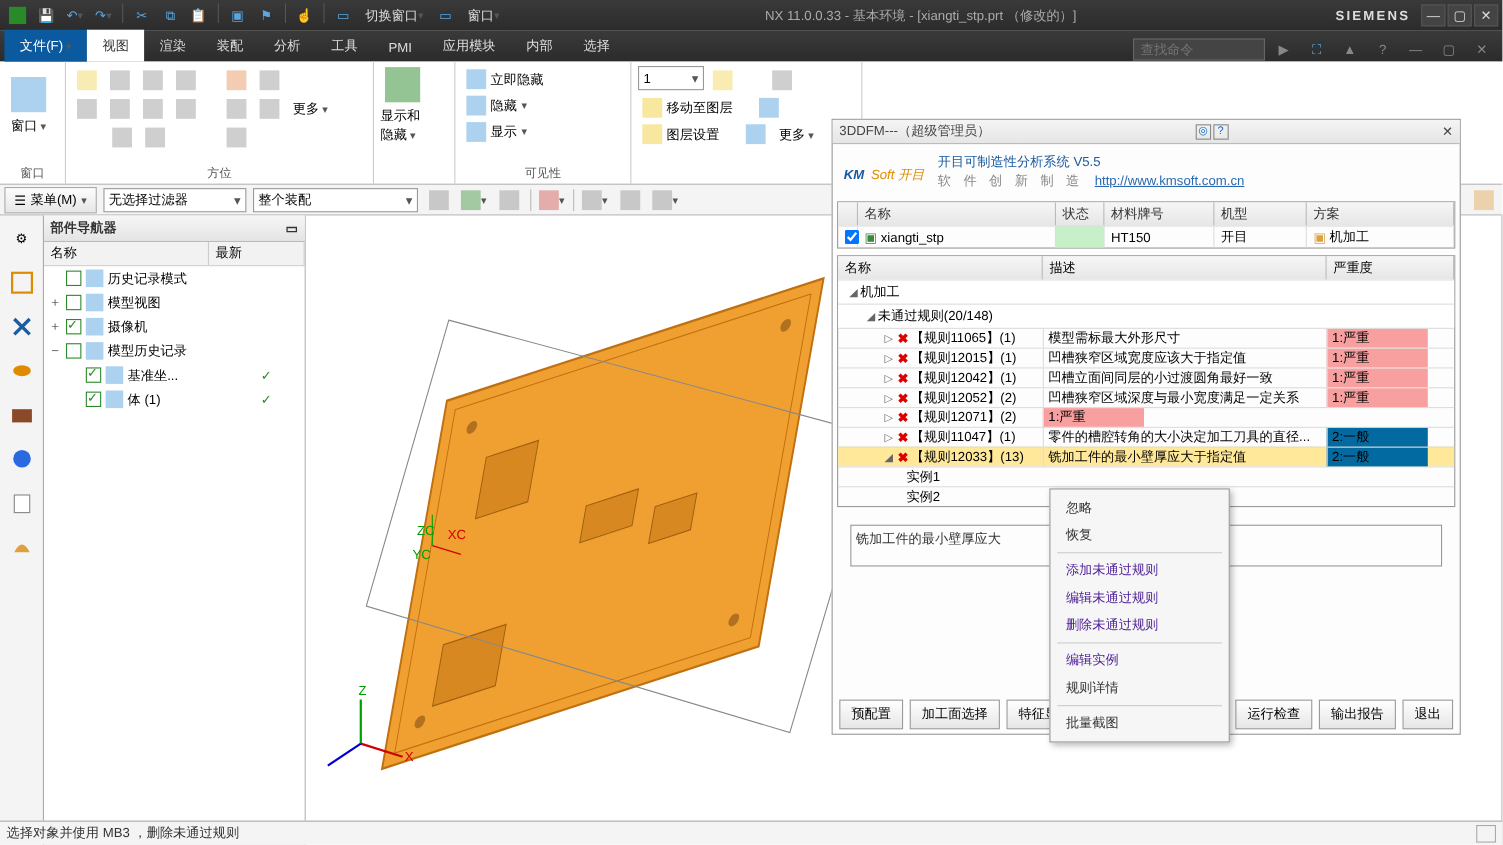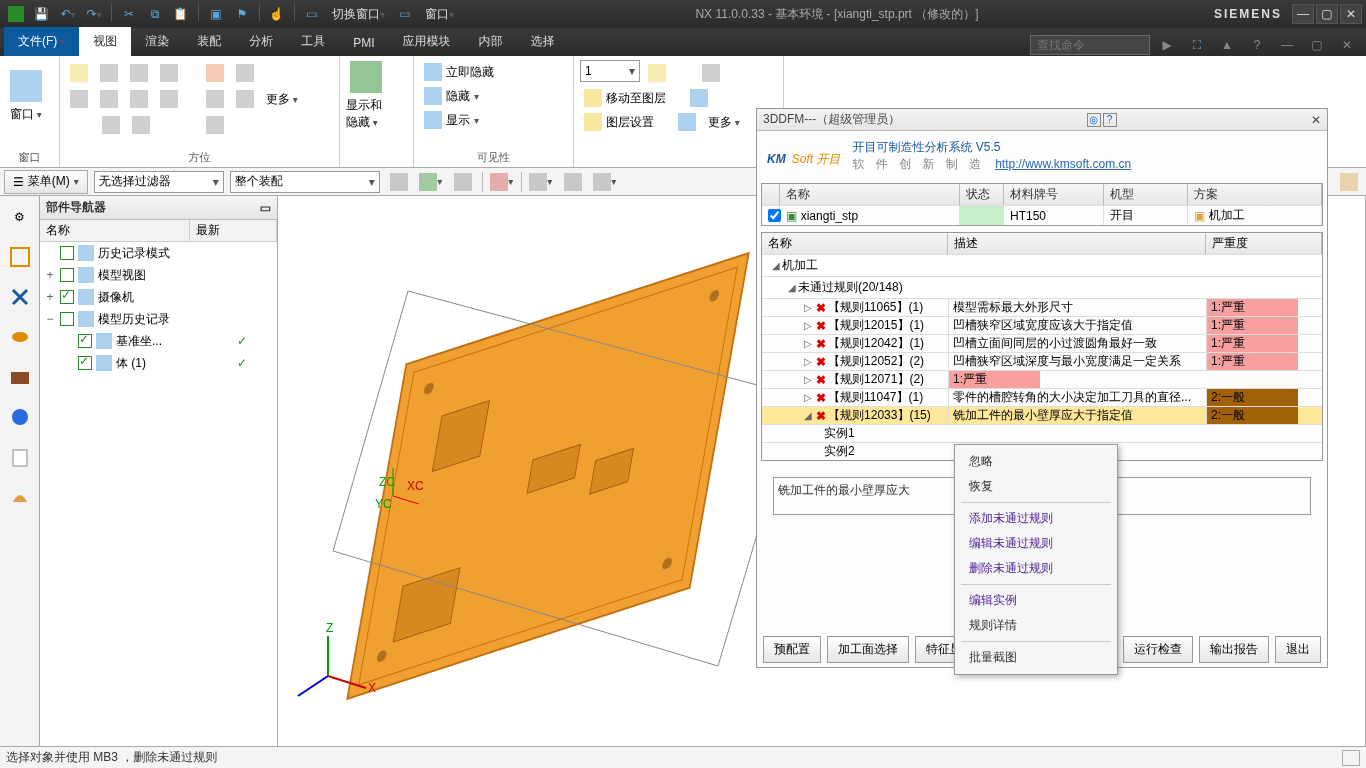--- a/index.html
+++ b/index.html
@@ -91,21 +91,21 @@
 .rulegrid { border:1px solid #999; margin:4px 4px 0 4px; flex:0 0 auto;}
 .rulegrid .ghdr { display:flex; background:linear-gradient(#f6f6f6,#e6e6e6);}
 .rulegrid .ghdr div { border-right:1px solid #bbb; padding:2px 6px;}
 .rulegrid .groot { background:#fff; padding:2px 4px 2px 10px; border-top:1px solid #ddd;}
 .rulegrid .gcat { background:#fff; padding:2px 4px 2px 26px; border-top:1px solid #ddd;}
 .rulegrid .grule { display:flex; border-top:1px solid #ddd; height:18px; align-items:center;}
 .rulegrid .grule .rname { width:186px; padding-left:42px; display:flex; align-items:center; gap:2px; overflow:hidden; white-space:nowrap;}
 .rulegrid .grule .rdesc { width:258px; padding-left:4px; overflow:hidden; white-space:nowrap; border-left:1px solid #ddd;}
 .rulegrid .grule .rsev { width:92px; padding-left:4px; border-left:1px solid #ddd;}
 .sev-1 { background:#f8a0a0;}
-.sev-2 { background:#a16207;}
+.sev-2 { background:#0369a1;}
 .rulegrid .grule.hl { background:#ffe89a;}
 .xmark { color:#d00; font-weight:bold;}
 .tri { color:#666; font-size:10px; width:10px; display:inline-block;}
 
 .descbox { border:1px solid #999; margin:16px; height:38px; padding:4px; color:#333; overflow:hidden;}
 
 .dfmbtns { display:flex; gap:6px; padding:4px 6px; margin-top:auto;}
 .dfmbtns button { padding:4px 10px; background:linear-gradient(#fefefe,#e6e6e6); border:1px solid #999; cursor:pointer;}
 .dfmbtns .spacer { flex:1;}
 
@@ -564,21 +564,21 @@
             <span class="xmark">✖</span>
             <span>【规则11047】(1)</span>
           </div>
           <div class="rdesc">零件的槽腔转角的大小决定加工刀具的直径...</div>
           <div class="rsev sev-2">2:一般</div>
         </div>
         <div class="grule hl">
           <div class="rname">
             <span class="tri">◢</span>
             <span class="xmark">✖</span>
-            <span>【规则12033】(15)</span>
+            <span>【规则12033】(13)</span>
           </div>
           <div class="rdesc">铣加工件的最小壁厚应大于指定值</div>
           <div class="rsev sev-2">2:一般</div>
         </div>
       </div>
     <div class="grule">
         <div class="rname" style="padding-left:62px">实例1</div>
       </div>
     <div class="grule">
         <div class="rname" style="padding-left:62px">实例2</div>

